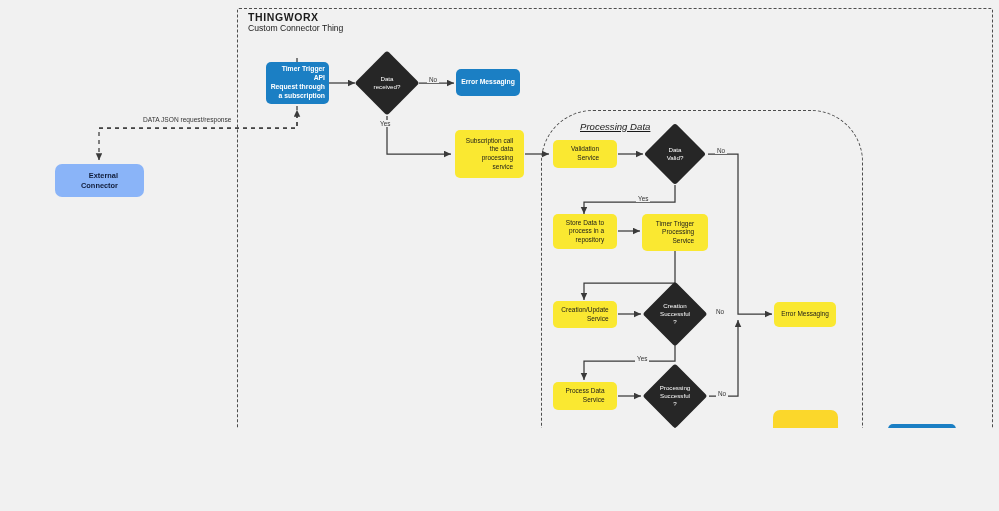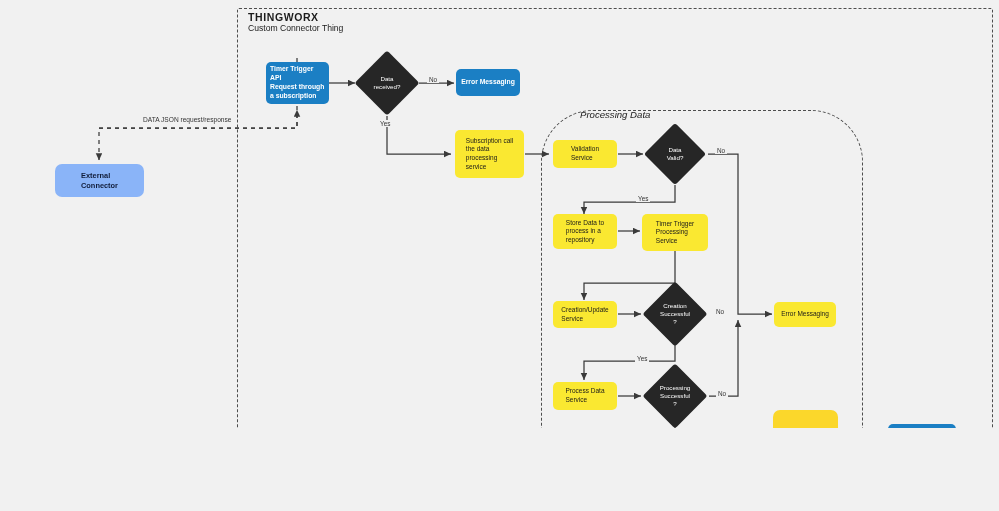--- a/index.html
+++ b/index.html
@@ -62,21 +62,21 @@
     white-space: nowrap;
   }
 
   
   .node {
     position: absolute;
     box-sizing: border-box;
     display: flex;
     align-items: center;
     justify-content: center;
-    text-align: left;
+    text-align: right;
     border-radius: 5px;
     line-height: 1.32;
     padding: 2px 4px;
     white-space: pre-line;
   }
   .node.blue {
     background: #1b7fc4;
     color: #ffffff;
     font-size: 6.8px;
     font-weight: bold;
@@ -147,21 +147,21 @@
 </head>
 <body>
 
 <div id="canvas">
 
   <div class="container-outer" style="left:237px; top:8px; width:756px; height:488px;"></div>
   <div class="container-title" style="left:248px; top:11px;">THINGWORX</div>
   <div class="container-sub" style="left:248px; top:23px;">Custom Connector Thing</div>
 
   <div class="container-rounded" style="left:541px; top:110px; width:322px; height:378px;"></div>
-  <div class="group-title" style="left:580px; top:109px;">Processing Data</div>
+  <div class="group-title" style="left:580px; top:121px;text-decoration:underline;">Processing Data</div>
 
   <svg class="edges" viewBox="0 0 999 511">
     <defs>
       <marker id="arrow" markerWidth="7" markerHeight="7" refX="5.6" refY="2.6" orient="auto" markerUnits="strokeWidth">
         <path d="M0,0 L0,5.2 L5.6,2.6 z" fill="#3a3a3a"></path>
       </marker>
       <marker id="arrowdash" markerWidth="7" markerHeight="7" refX="5.4" refY="2.6" orient="auto" markerUnits="strokeWidth">
         <path d="M0,0 L0,5.2 L5.6,2.6 z" fill="#3a3a3a"></path>
       </marker>
     </defs>

